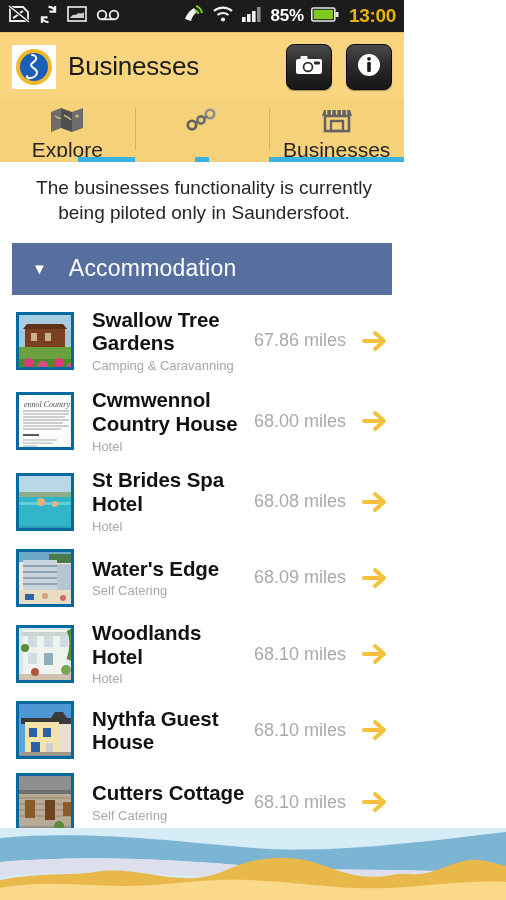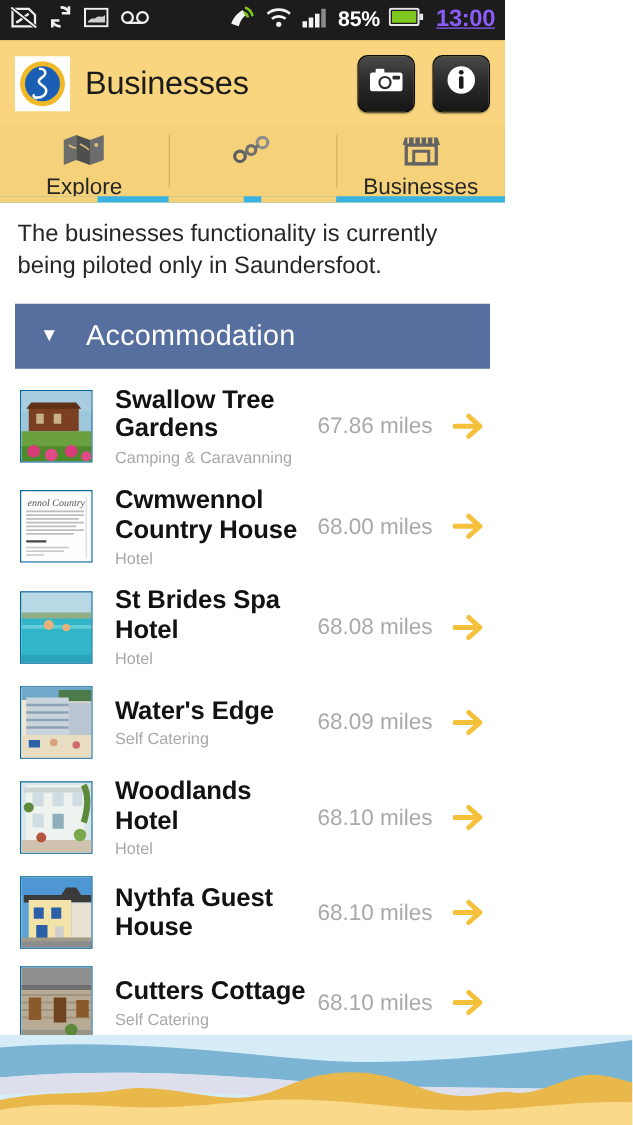--- a/index.html
+++ b/index.html
@@ -13,21 +13,21 @@
 
   
   .statusbar {
     height: 32px; background: #1c1c1c;
     display: flex; align-items: center;
     padding: 0 8px; color: #f2f2f2;
   }
   .sb-left { display:flex; align-items:center; gap:9px; }
   .sb-right { display:flex; align-items:center; gap:7px; margin-left:auto; }
   .sb-pct { font-size: 17px; font-weight: 600; letter-spacing:-.2px; color:#fff; }
-  .sb-clock { font-size: 19px; font-weight: 600; letter-spacing:-.3px; color:#8b5cf6; margin-left:3px;text-decoration:underline;}
+  .sb-clock { font-size: 19px; font-weight: 600; letter-spacing:-.3px; color:#eab308; margin-left:3px;}
   .ico { display:block; }
 
   
   .header {
     height: 68px; background: #f8d57e;
     border-top: 1px solid #e8c46a;
     display: flex; align-items: center; padding: 0 12px;
     position: relative;
   }
   .logo-box {
@@ -56,54 +56,54 @@
   .tab {
     flex: 1; display:flex; flex-direction:column;
     align-items:center; justify-content:flex-start;
     padding-top: 6px; position: relative;
   }
   .tab + .tab::before {
     content:""; position:absolute; left:0; top:8px; bottom:12px;
     width:1px; background: rgba(140,110,40,.32);
   }
   .tab-icon { height: 28px; display:flex; align-items:center; }
-  .tab-label { font-size: 18px; color:#262626; margin-top: 5px; }
+  .tab-label { font-size: 21px; color:#262626; margin-top: 5px; }
   .tab-underline {
     position:absolute; bottom:0; left:0; right:0; height:5px;
     background:#38b2e0;
   }
   .tab-underline .seg {
     position:absolute; top:0; height:5px; background:#f5d179;
   }
   .tab.active .tab-underline-active {
     position:absolute; bottom:0; left:0; right:0; height:5px; background:#38b2e0;
   }
 
   
   .notice {
     padding: 13px 10px 8px 14px;
-    font-size: 19px; line-height: 1.33; color:#262626;
+    font-size: 19px; line-height: 1.33; color:#262626;text-align:center;
   }
 
   
   .section-head {
     margin: 9px 12px 0 12px;
     background:#566f9e; color:#fff;
     height: 52px; display:flex; align-items:center;
     padding: 0 20px; gap: 22px;
   }
   .caret { font-size: 15px; line-height:1; color:#fff; }
   .section-title { font-size: 23px; letter-spacing:.2px; }
 
   
   .list { padding-top: 6px; }
   .row { display:flex; align-items:center; padding: 7px 14px 7px 16px; min-height: 64px; }
   .thumb {
     width: 58px; height: 58px; flex:none; overflow:hidden;
-    background:#e9e9e9; border:1px solid #0369a1;
+    background:#e9e9e9; border:3px solid #0369a1;
   }
   .thumb svg { display:block; }
   .row-text { margin-left: 18px; flex: 1 1 auto; min-width:0; max-width: 230px; }
   .row-title { font-size: 20.5px; color:#121212; font-weight: 700; line-height:1.16; letter-spacing:-.1px; }
   .row-sub { font-size: 13px; color:#a8a8a8; margin-top: 4px; line-height:1.15; }
   .row-dist { font-size: 18px; color:#a9a9a9; margin-left:auto; white-space:nowrap; padding-right: 14px; }
   .row-arrow { flex:none; width:30px; display:flex; align-items:center; justify-content:center; }
 
   
   .footer-art { position:absolute; left:0; bottom:0; width:506px; height:72px; }

